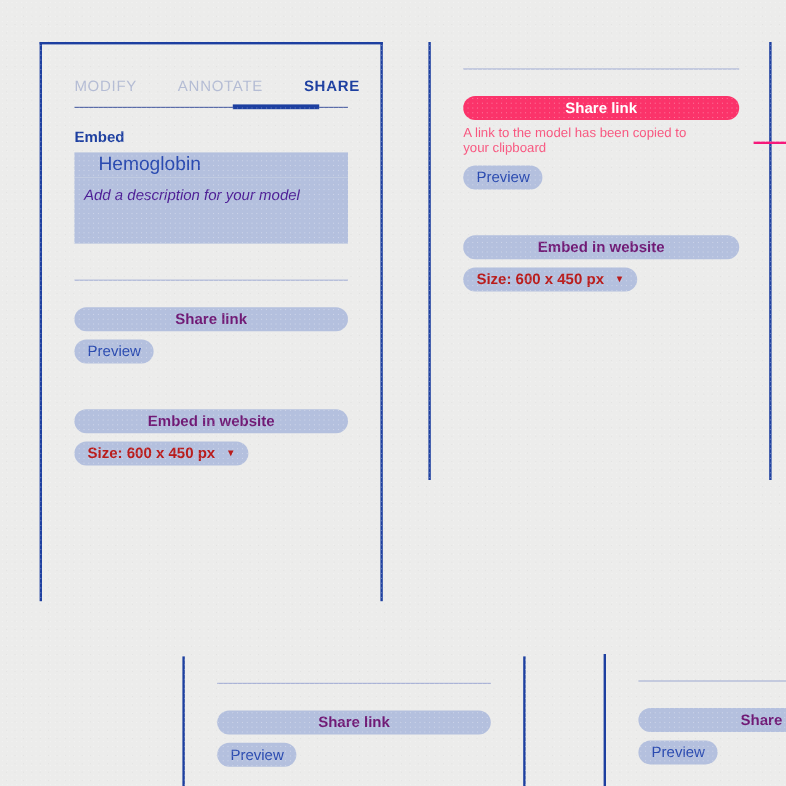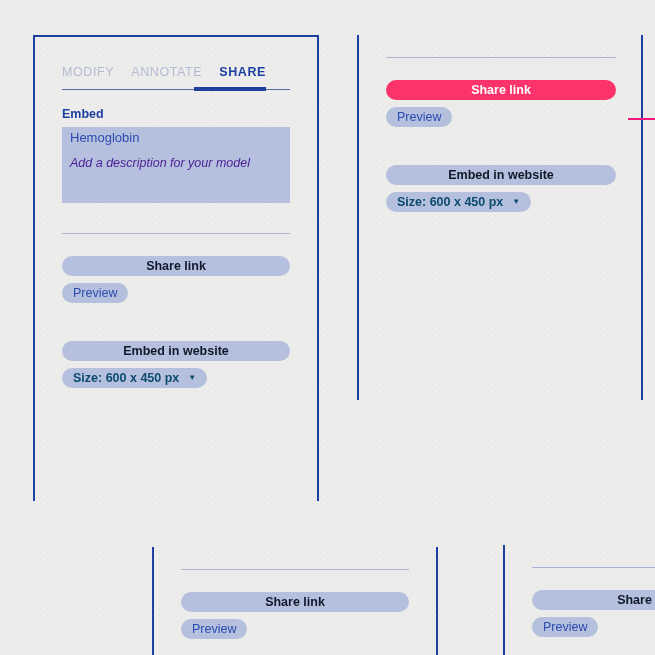--- a/index.html
+++ b/index.html
@@ -48,21 +48,21 @@
     position: absolute;
     left: 0; top: 0; right: 0; bottom: 0;
     padding: 0 27px;
     box-sizing: border-box;
   }
 
   
   .tabs {
     display: flex;
     align-items: flex-end;
-    gap: 17px;
+    gap: 34px;
     padding-top: 28px;
     position: relative;
   }
   .tab {
     font-size: 12.5px;
     letter-spacing: .6px;
     padding-bottom: 10px;
     color: #b4bcd4;
     font-weight: normal;
     white-space: nowrap;
@@ -89,22 +89,22 @@
   .field-label {
     font-size: 12.5px;
     font-weight: bold;
     color: #1d3fa0;
     margin-top: 17px;
     margin-bottom: 6px;
   }
   .text-input {
     background: #b4c0de;
     color: #2b4bb0;
-    font-size: 13px;
-    padding: 5px 8px;
+    font-size: 16px;
+    padding: 5px 20px;
     height: 21px;
     box-sizing: border-box;
     line-height: 12px;
     display: flex;
     align-items: center;
   }
   .text-area {
     background: #b4c0de;
     color: #4c1d95;
     font-size: 12.5px;
@@ -148,21 +148,21 @@
     height: 1px;
     background: #aab3d6;
     margin-top: 30px;
   }
 
   .btn-wide {
     margin-top: 22px;
     height: 20px;
     border-radius: 10px;
     background: #b4c0de;
-    color: #0f172a;
+    color: #701a75;
     font-size: 12.5px;
     font-weight: bold;
     display: flex;
     align-items: center;
     justify-content: center;
     user-select: none;
   }
   .btn-wide.accent {
     background: #fb336a;
     color: #ffffff;
@@ -178,21 +178,21 @@
     display: inline-flex;
     align-items: center;
     padding: 0 11px;
     user-select: none;
   }
   .btn-select {
     margin-top: 7px;
     height: 20px;
     border-radius: 10px;
     background: #b4c0de;
-    color: #0c4a6e;
+    color: #b91c1c;
     font-size: 12.5px;
     font-weight: bold;
     display: inline-flex;
     align-items: center;
     padding: 0 11px;
     gap: 9px;
     user-select: none;
   }
   .caret {
     font-size: 8px;
@@ -299,20 +299,21 @@
 
   </div>
 </div>
 
 <div class="panel" id="panel-mid">
   <div class="panel-inner">
 
     <div class="divider-top"></div>
 
     <div class="btn-wide accent">Share link</div>
+    <div class="status-text">A link to the model has been copied to your clipboard</div>
     <div><span class="btn-small">Preview</span></div>
 
     <div class="gap-block"></div>
 
     <div class="btn-wide">Embed in website</div>
     <div>
       <span class="btn-select">
         <span>Size: 600 x 450 px</span>
         <span class="caret">▼</span>
       </span>

